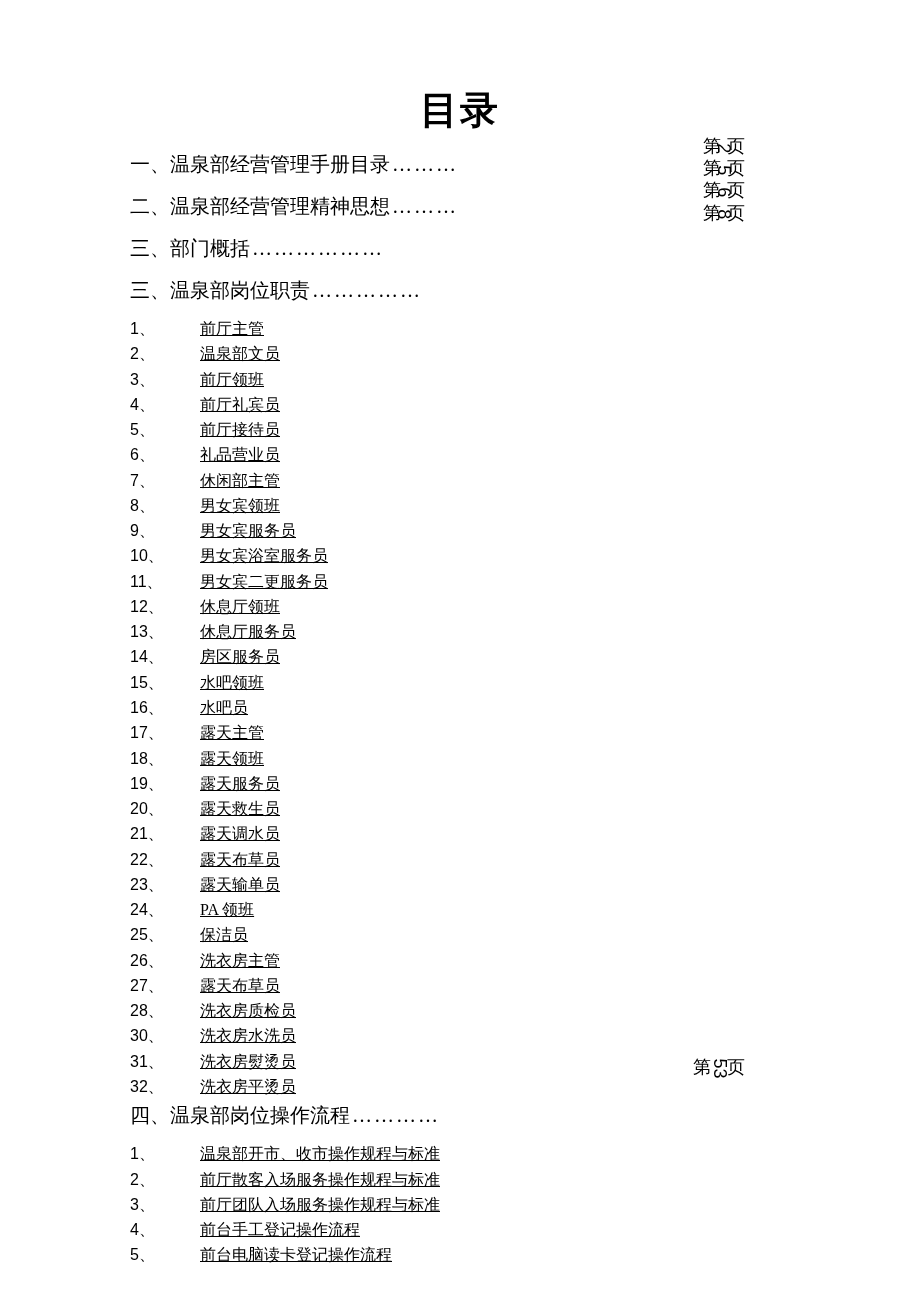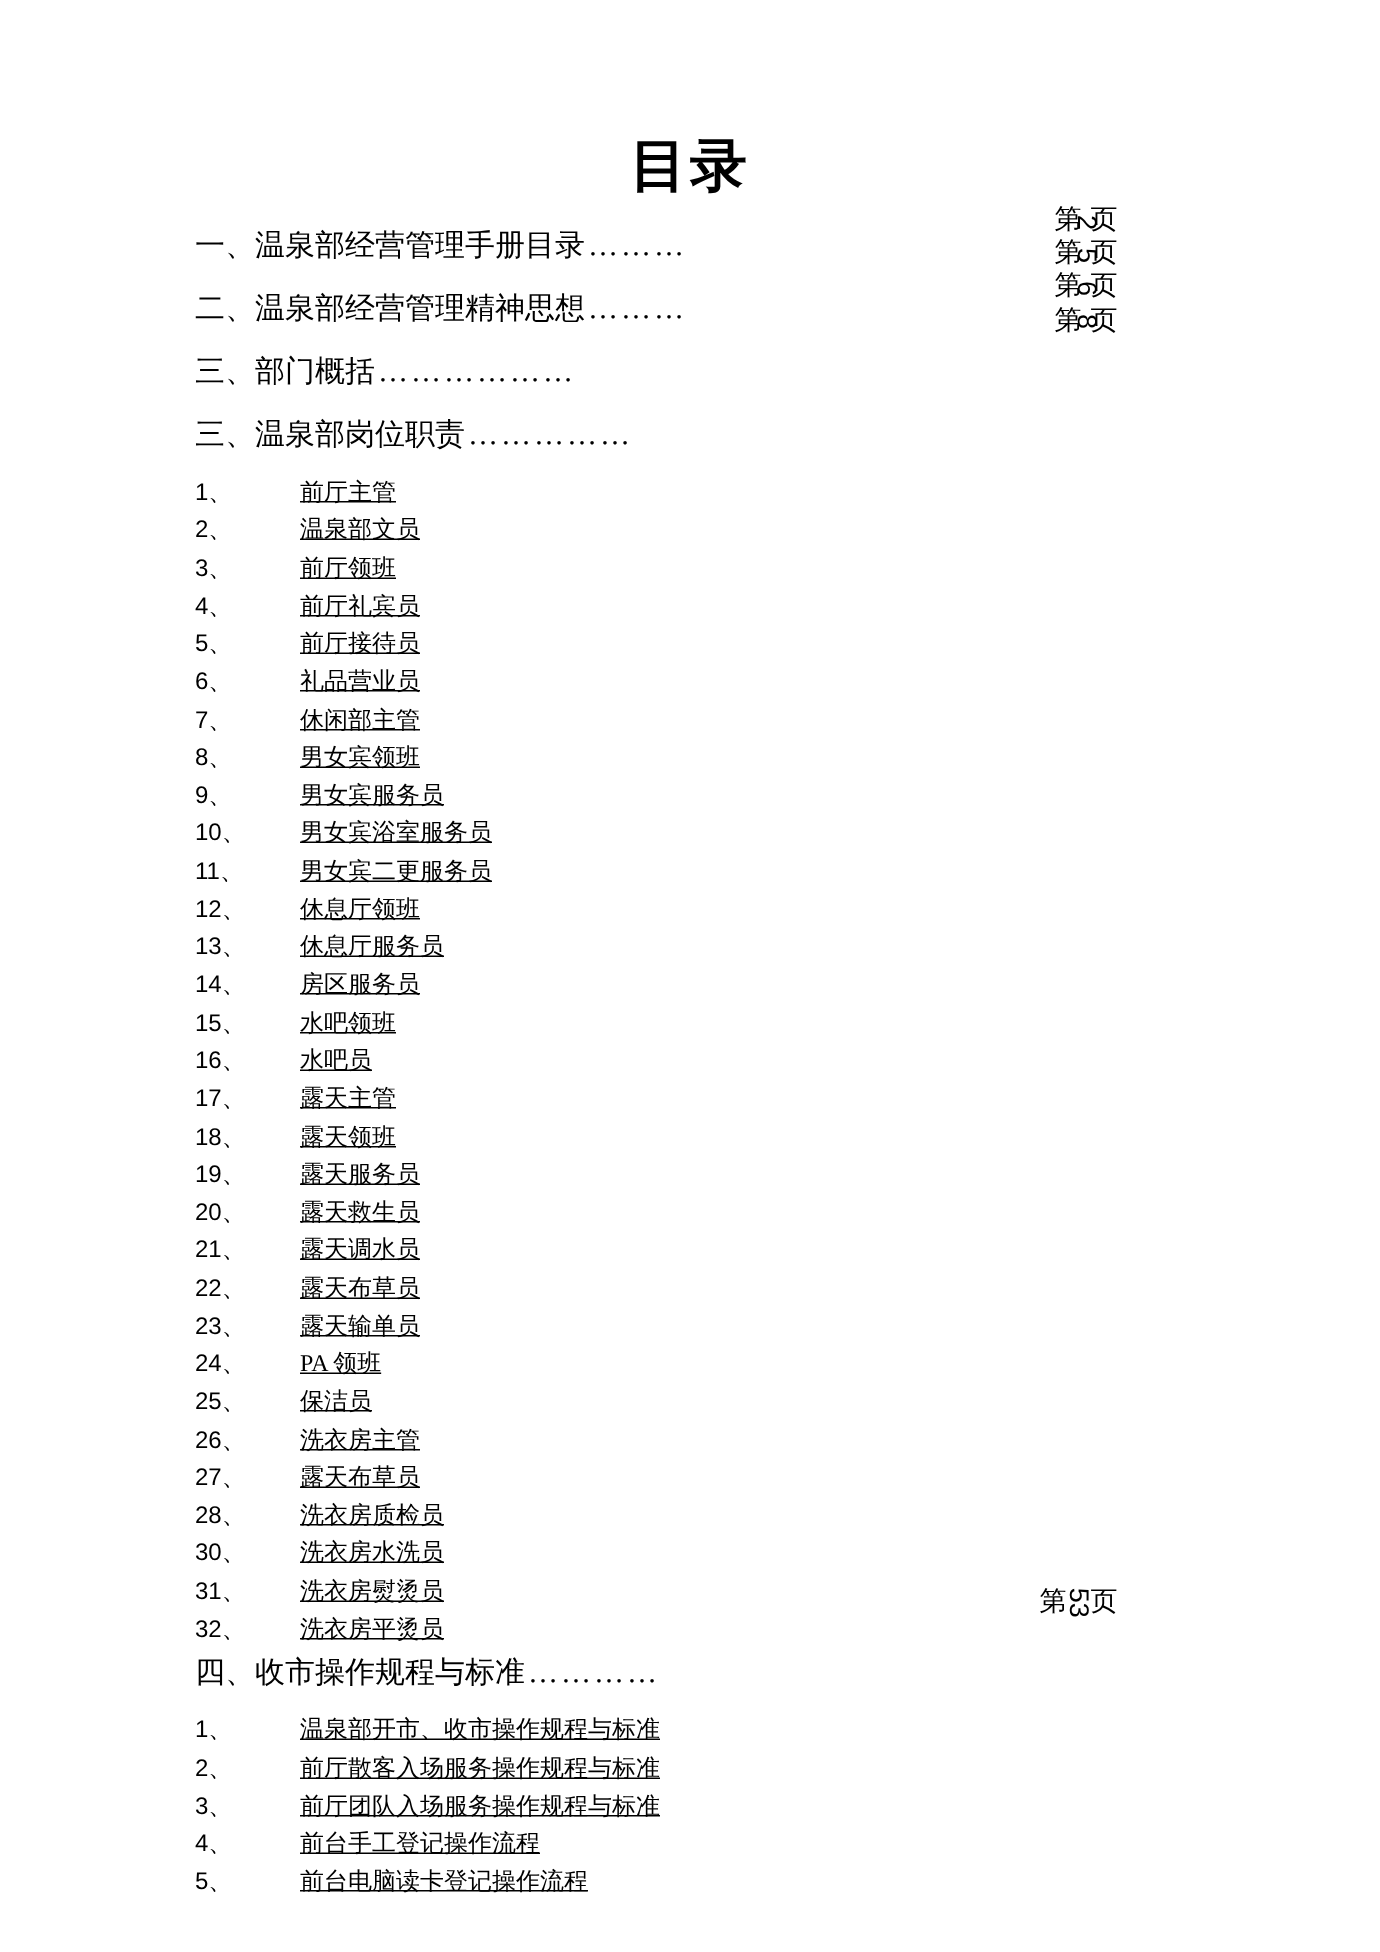--- a/index.html
+++ b/index.html
@@ -238,21 +238,21 @@
           <span class="sub-label">洗衣房熨烫员</span>
         </div>
         <div class="sub-row">
           <span class="sub-num">32、</span>
           <span class="sub-label">洗衣房平烫员</span>
         </div>
       </div>
 
     <div class="section-row">
       <span class="section-num">四、</span>
-      <span class="section-label">收市操作规程与标准</span>
+      <span class="section-label">温泉部岗位操作流程</span>
       <span class="dots">…………</span>
     </div>
 
     <div id="sub4-container">
         <div class="sub-row">
           <span class="sub-num">1、</span>
           <span class="sub-label">温泉部开市、收市操作规程与标准</span>
         </div>
         <div class="sub-row">
           <span class="sub-num">2、</span>

